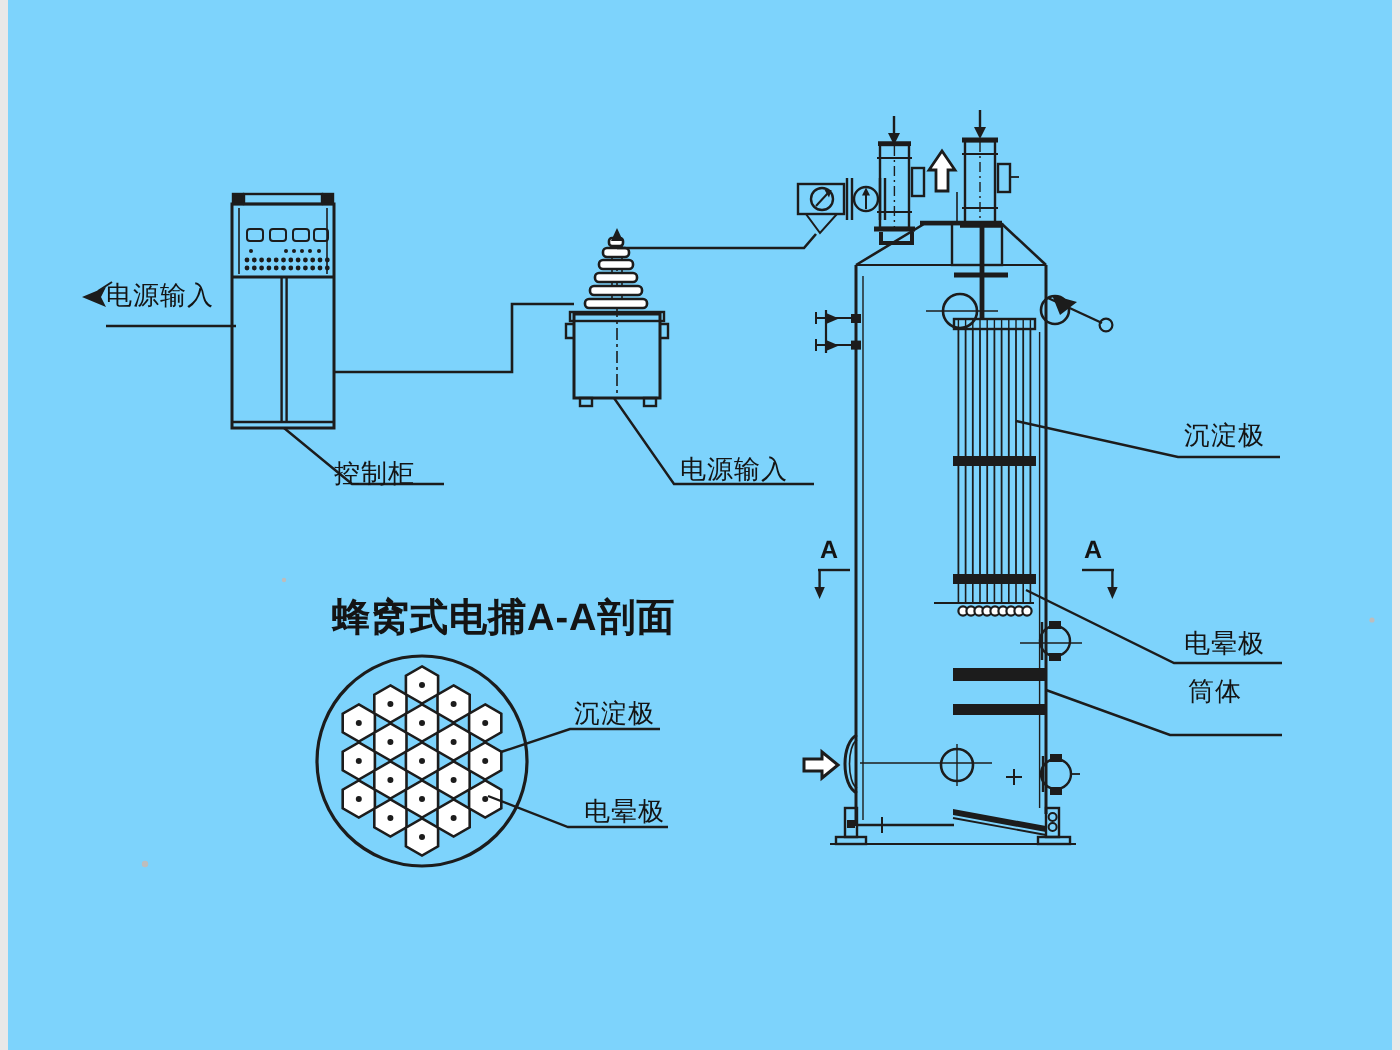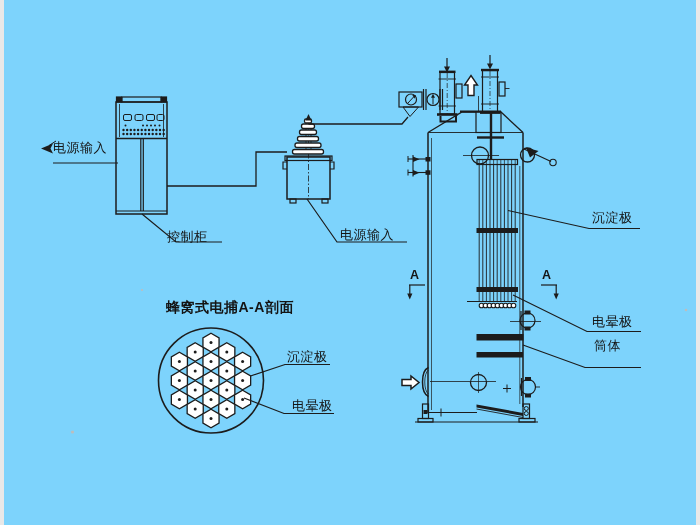--- a/index.html
+++ b/index.html
@@ -6,21 +6,21 @@
   .stage{
     position:relative;width:692px;height:525px;background:#7dd3fc;
     font-family:"Liberation Sans","DejaVu Sans",sans-serif;
     overflow:hidden;margin:0 auto;
   }
   svg{position:absolute;left:0;top:0;}
   .lbl{
     position:absolute;color:#141414;font-size:13px;line-height:1.15;
     white-space:nowrap;letter-spacing:0.5px;
   }
-  .lbl.title{font-weight:bold;font-size:14px;letter-spacing:0.5px;}
+  .lbl.title{font-weight:bold;font-size:19px;letter-spacing:0.5px;}
   .lbl.marker{font-weight:bold;font-size:12.5px;letter-spacing:0;}
 </style>
 </head>
 <body>
 
 <div class="stage">
 
   <svg width="700" height="525" viewBox="0 0 700 525">
     <g fill="none" stroke="#1c1c1c" stroke-width="1.2">
 

